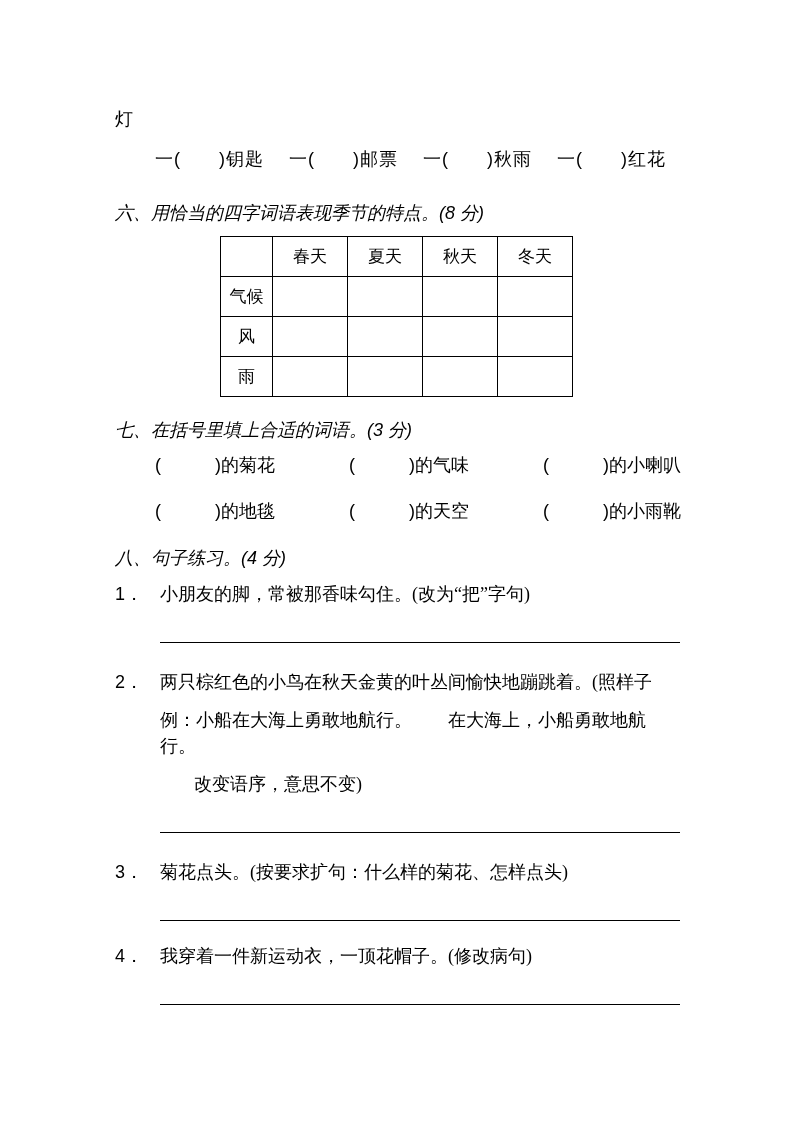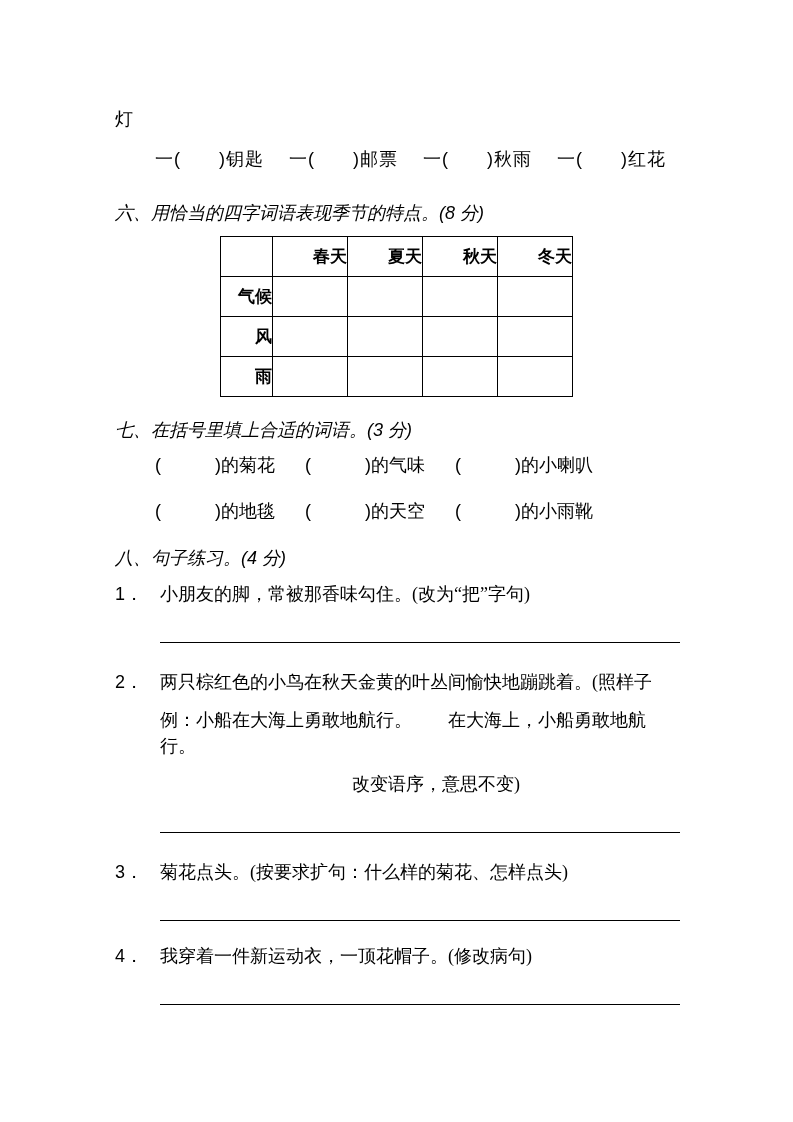--- a/index.html
+++ b/index.html
@@ -18,40 +18,39 @@
 
   .line { line-height: 26px; }
   .char-line { margin-bottom: 14px; }
   .measure-line { margin-left: 40px; margin-bottom: 28px; letter-spacing: 1px; }
   .section-title { margin-bottom: 10px; font-style: italic; }
 
   .season-table { border-collapse: collapse; margin: 6px 0 20px 105px; table-layout: fixed; }
   .season-table td {
     border: 1px solid #000;
     height: 40px;
-    text-align: right;
+    text-align: center;
     vertical-align: middle;
     font-size: 17px;
     padding: 0;
-    font-weight: bold;
   }
   .season-table td.rowlabel { width: 52px; }
   .season-table td.cell { width: 75px; }
 
-  .fill-row { margin: 0 0 22px 40px; display: flex; }
+  .fill-row { margin: 0 0 22px 40px; display: flex; gap: 44px; }
   .fill-row .fill-item { margin-right: 30px; white-space: nowrap; }
 
   .exercise { display: flex; line-height: 26px; margin-bottom: 8px; }
   .exercise .num { flex: 0 0 45px; }
   .exercise .content { flex: 1; }
   .content .sub-line { margin-bottom: 12px; }
   .content .sub-line:last-child { margin-bottom: 0; }
 
   .hint { font-family: "Liberation Serif", "DejaVu Serif", serif; }
-  .cont-indent { margin-left: 34px; text-align: center; }
+  .cont-indent { margin-left: 34px; }
 
   .answer-line {
     border-bottom: 1px solid #000;
     height: 28px;
     width: 520px;
     margin: 0 0 26px 45px;
   }
   .answer-line.tight { margin-bottom: 22px; }
 </style>
 </head>

